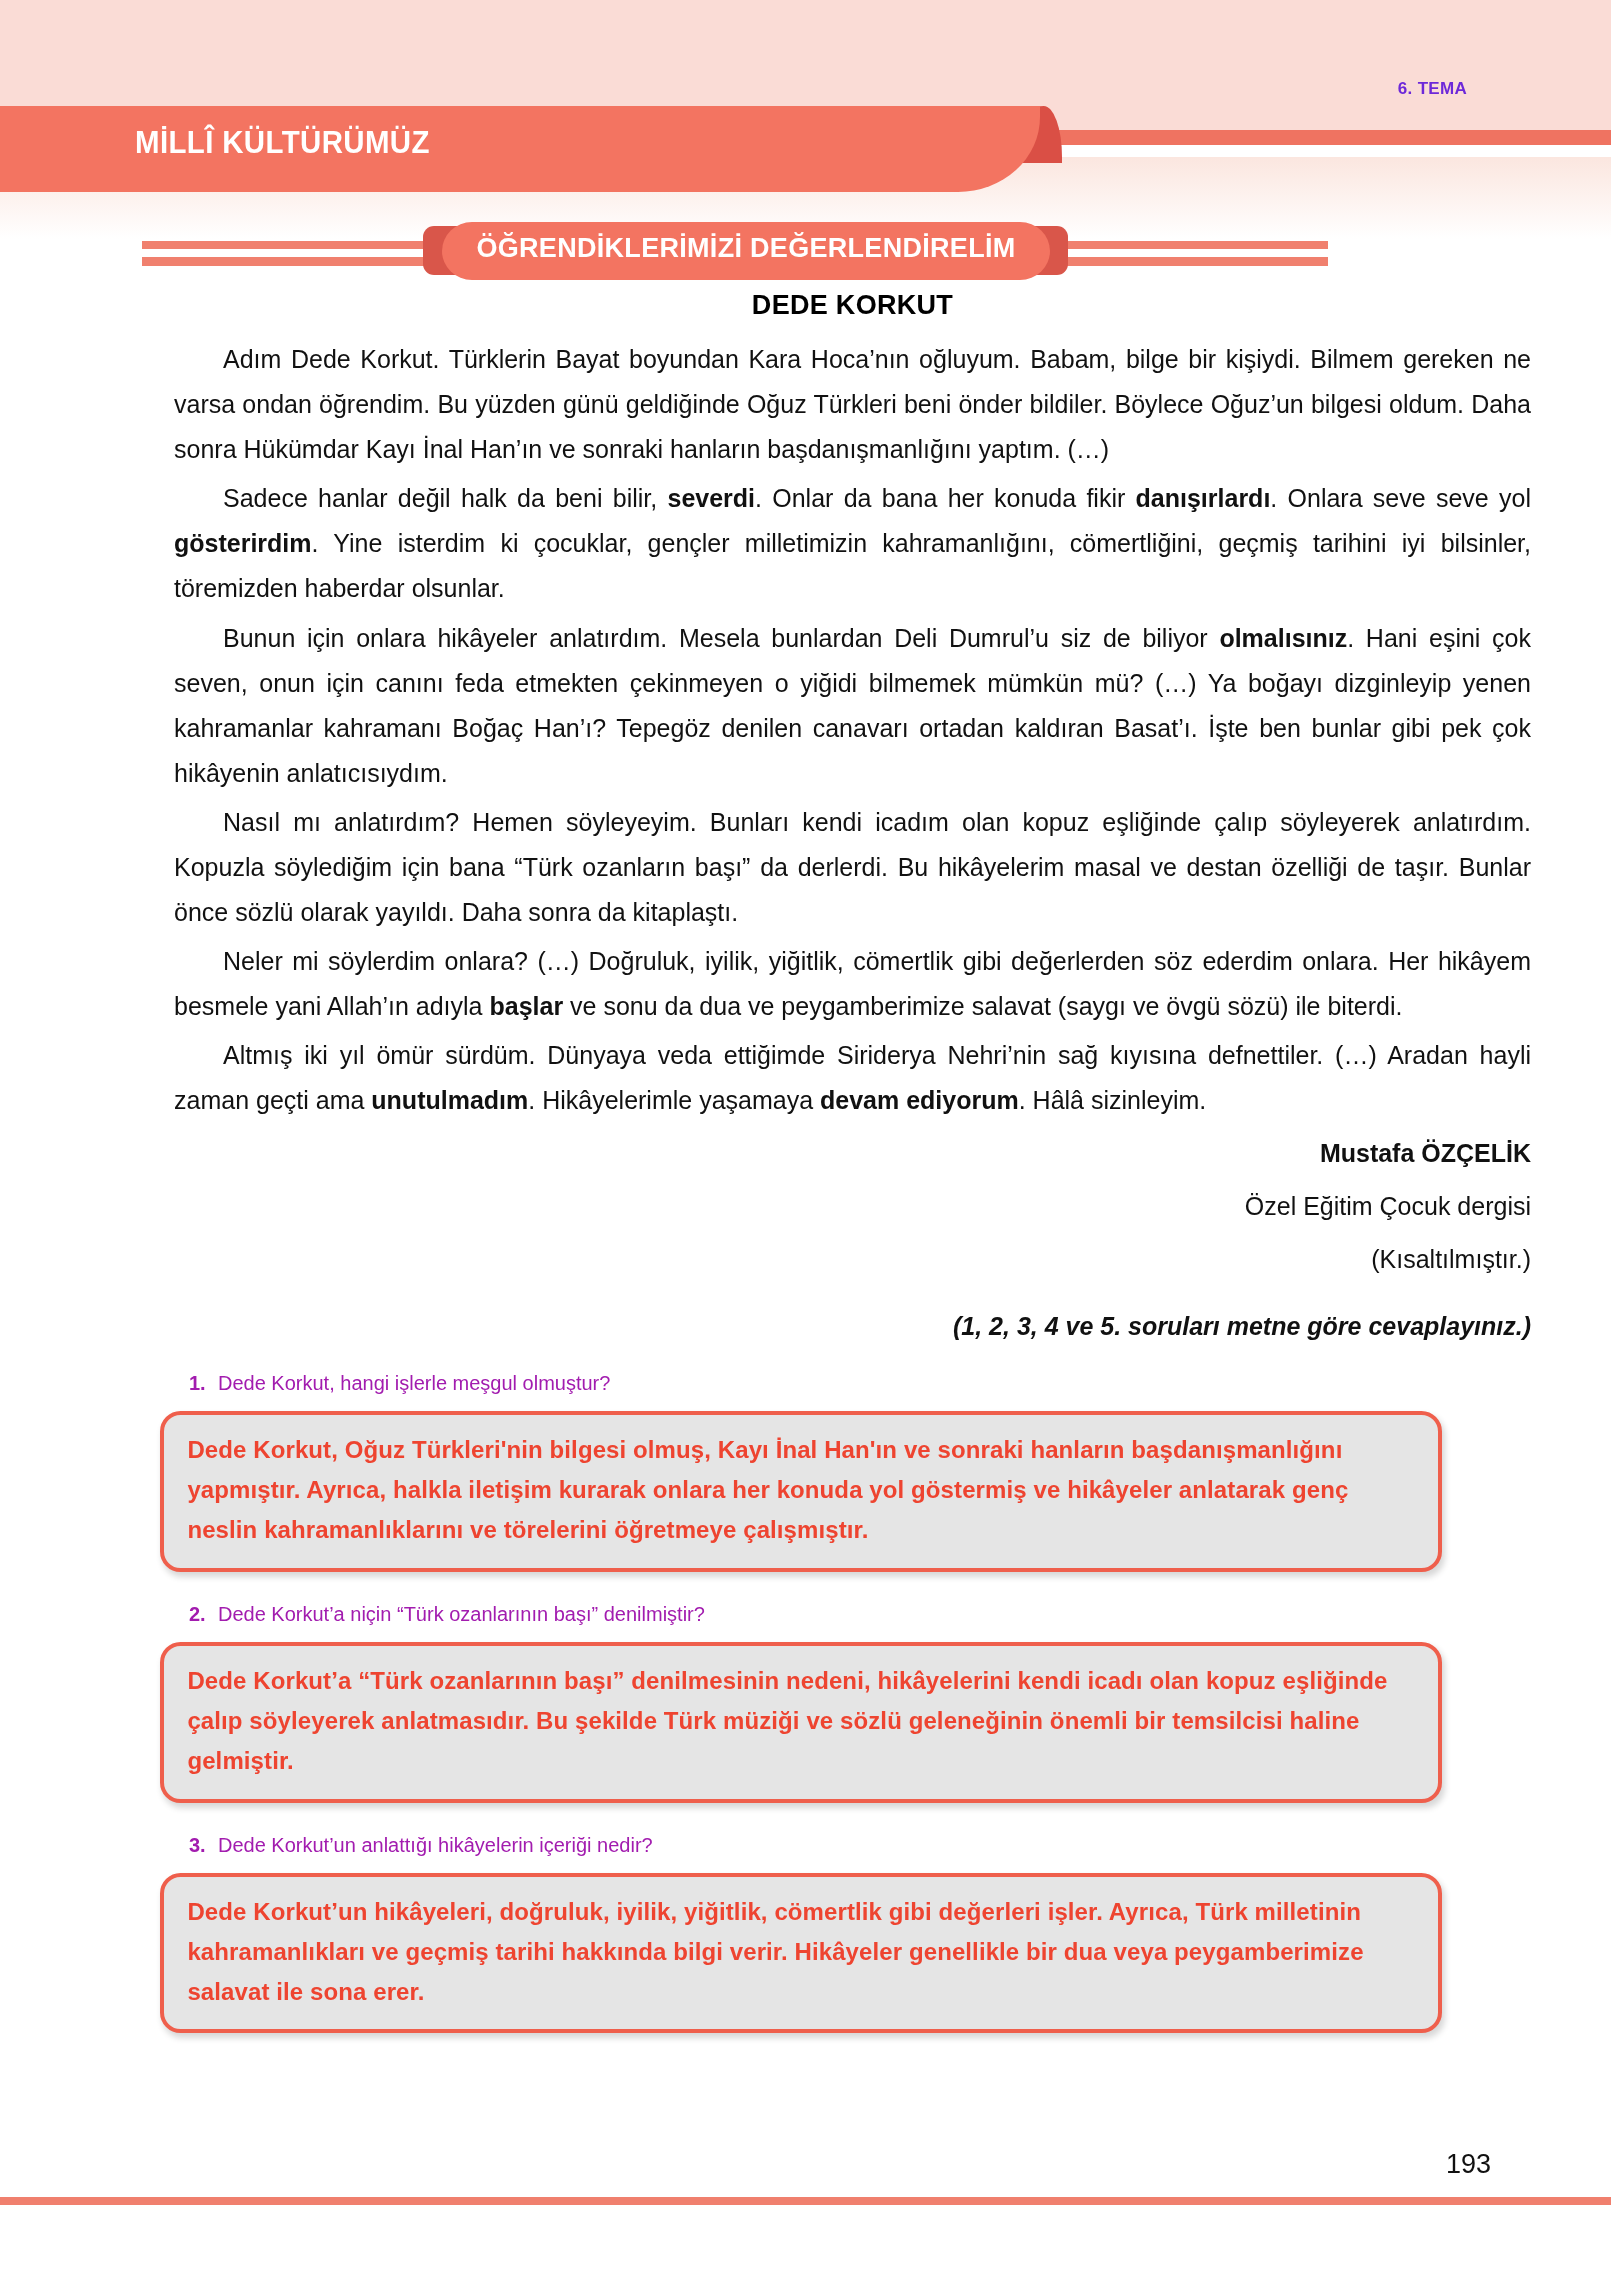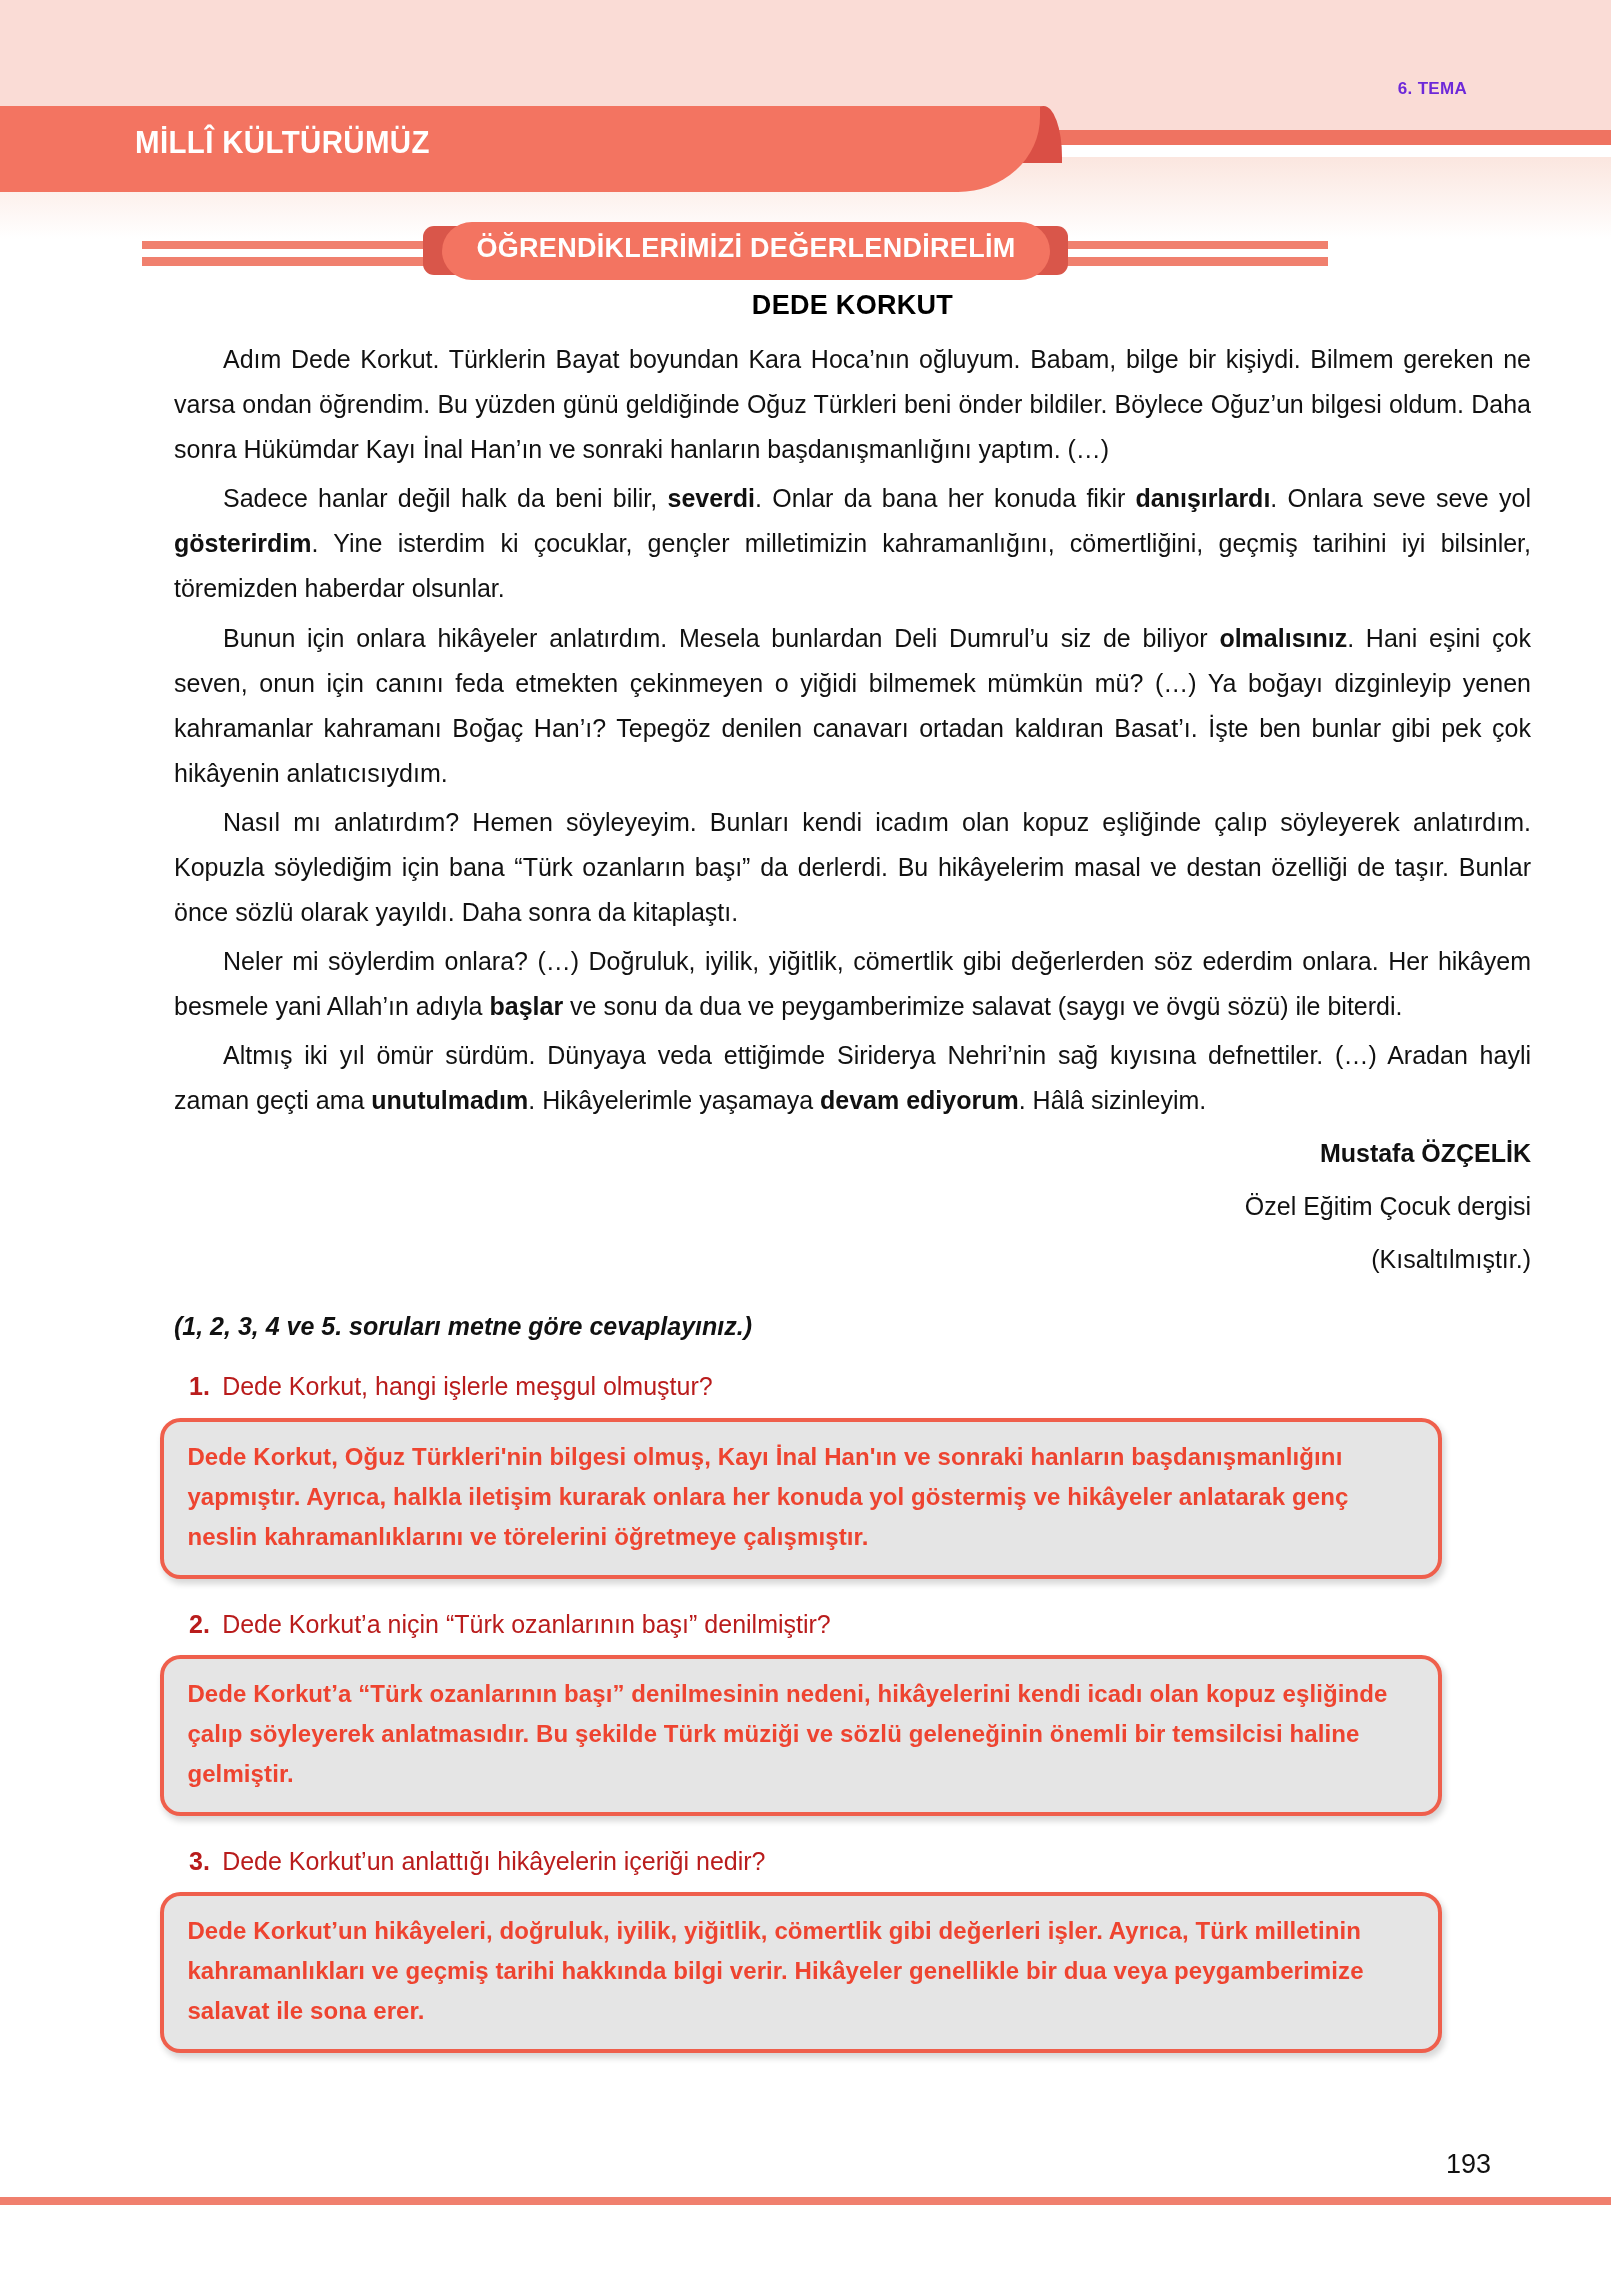--- a/index.html
+++ b/index.html
@@ -204,29 +204,29 @@
     margin: 8.2px 0 0 0;
   }
   .attrib .author { font-weight: bold; }
 
   .instruction {
     margin: 30px 0 0 0;
     font-size: 25px;
     font-weight: bold;
     font-style: italic;
     color: #111111;
-    text-align: left;
+    text-align: right;
   }
 
   
   .question {
     margin: 29px 0 0 0;
-    font-size: 25px;
+    font-size: 20px;
     line-height: 1.3;
-    color: #b91c1c;
+    color: #a21caf;
     padding-left: 57px;
     text-indent: -42px;
   }
   .question .qnum { font-weight: bold; padding-right: 12.3px; }
 
   
   .answer-box {
     position: relative;
     margin: 15px 0 0 -13.6px;
     width: 1282px;

